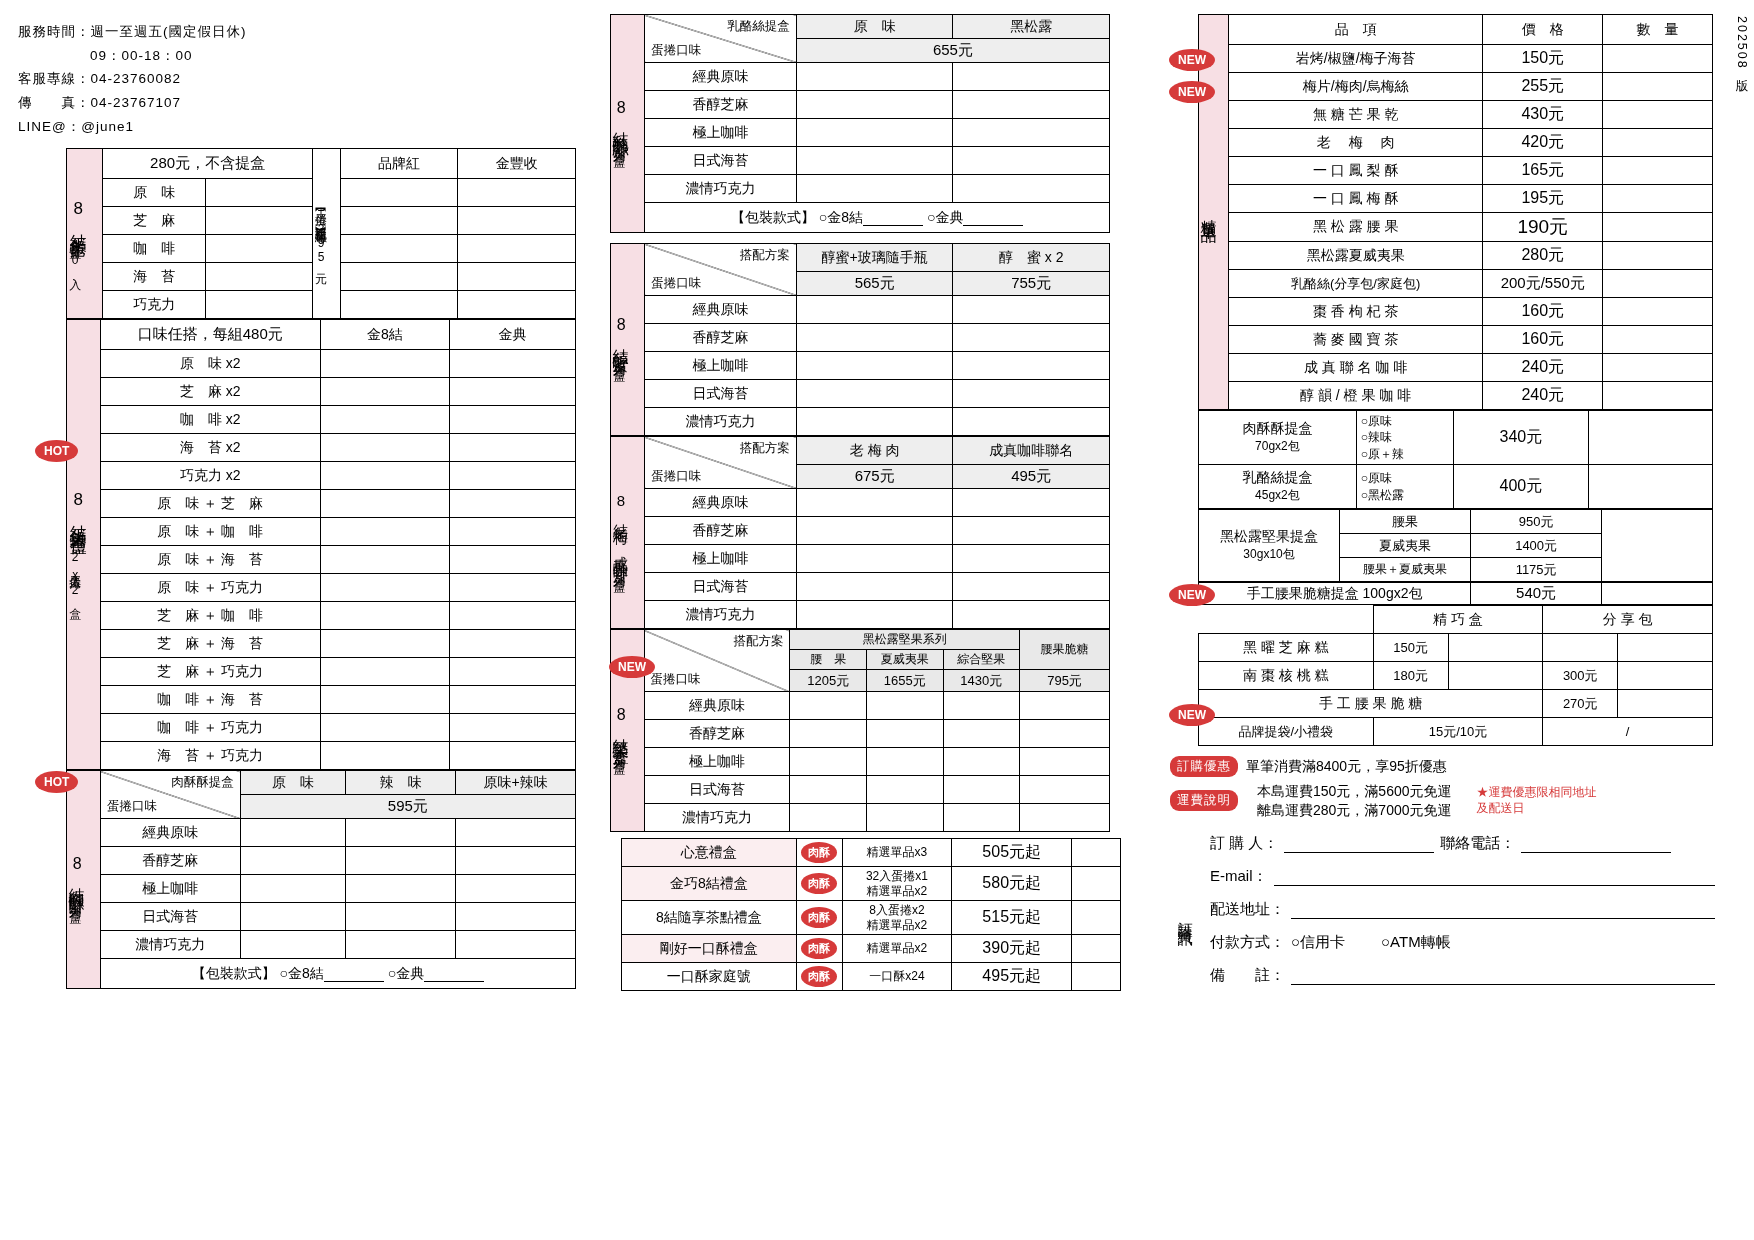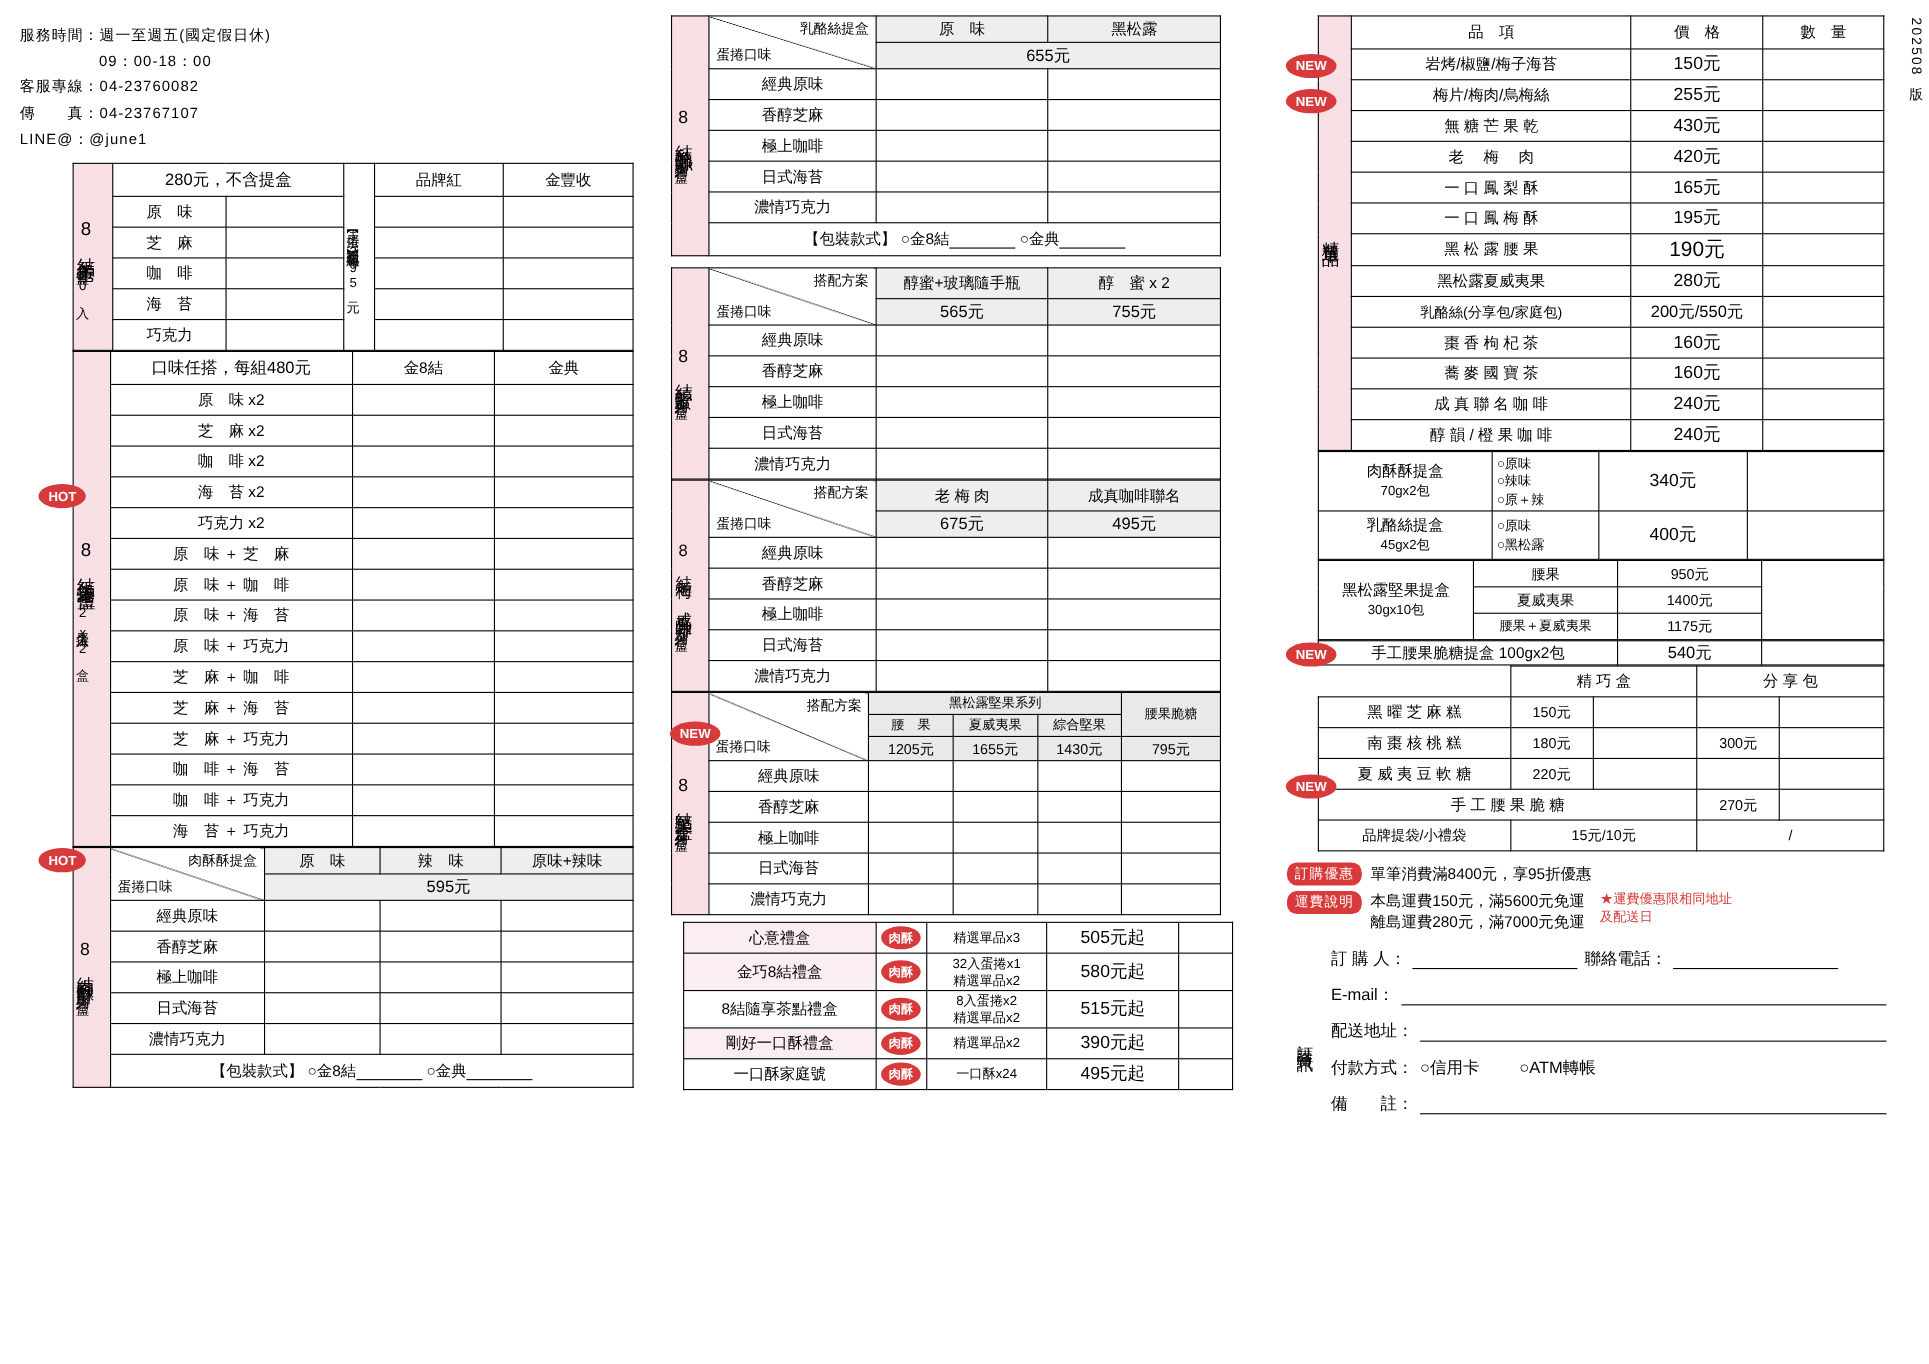--- a/index.html
+++ b/index.html
@@ -746,46 +746,39 @@
             <td style="width:95px;"></td>
           </tr>
           <tr style="height:28px;">
             <td class="c">南 棗 核 桃 糕</td>
             <td class="c fs13">180元</td>
             <td></td>
             <td class="c fs13">300元</td>
             <td></td>
           </tr>
           <tr style="height:28px;">
-            <td class="c">夏 威 夷 豆 軟 糖</td>
-            <td class="c fs13">220元</td>
-            <td></td>
-            <td class="c fs13"></td>
-            <td></td>
-          </tr>
-          <tr style="height:28px;">
             <td colspan="3" class="c">手 工 腰 果 脆 糖</td>
             <td class="c fs13">270元</td>
             <td></td>
           </tr>
           <tr style="height:28px;">
             <td class="c fs13">品牌提袋/小禮袋</td>
             <td colspan="2" class="c fs13">15元/10元</td>
             <td colspan="2" class="c fs13">/</td>
           </tr>
         </tbody>
           </table>
       </div>
 
       <div style="margin-left:0px; margin-top:10px;">
         <div style="display:flex; align-items:center; gap:8px; margin-bottom:5px;">
           <span class="note-badge">訂購優惠</span>
           <span class="fs14">單筆消費滿8400元，享95折優惠</span>
         </div>
-        <div style="display:flex; align-items:flex-start; gap:8px;">
+        <div style="display:flex; align-items:center; gap:19px;">
           <span class="note-badge">運費說明</span>
           <span class="fs14" style="white-space:pre-line;line-height:1.35;">本島運費150元，滿5600元免運
 離島運費280元，滿7000元免運</span>
           <span class="fs12 redtxt" style="white-space:pre-line;line-height:1.3;margin-left:6px;">★運費優惠限相同地址
 及配送日</span>
         </div>
       </div>
 
       <div style="display:flex; gap:10px; margin-top:14px;">
         <div style="width:30px; display:flex; align-items:center; justify-content:center;">

